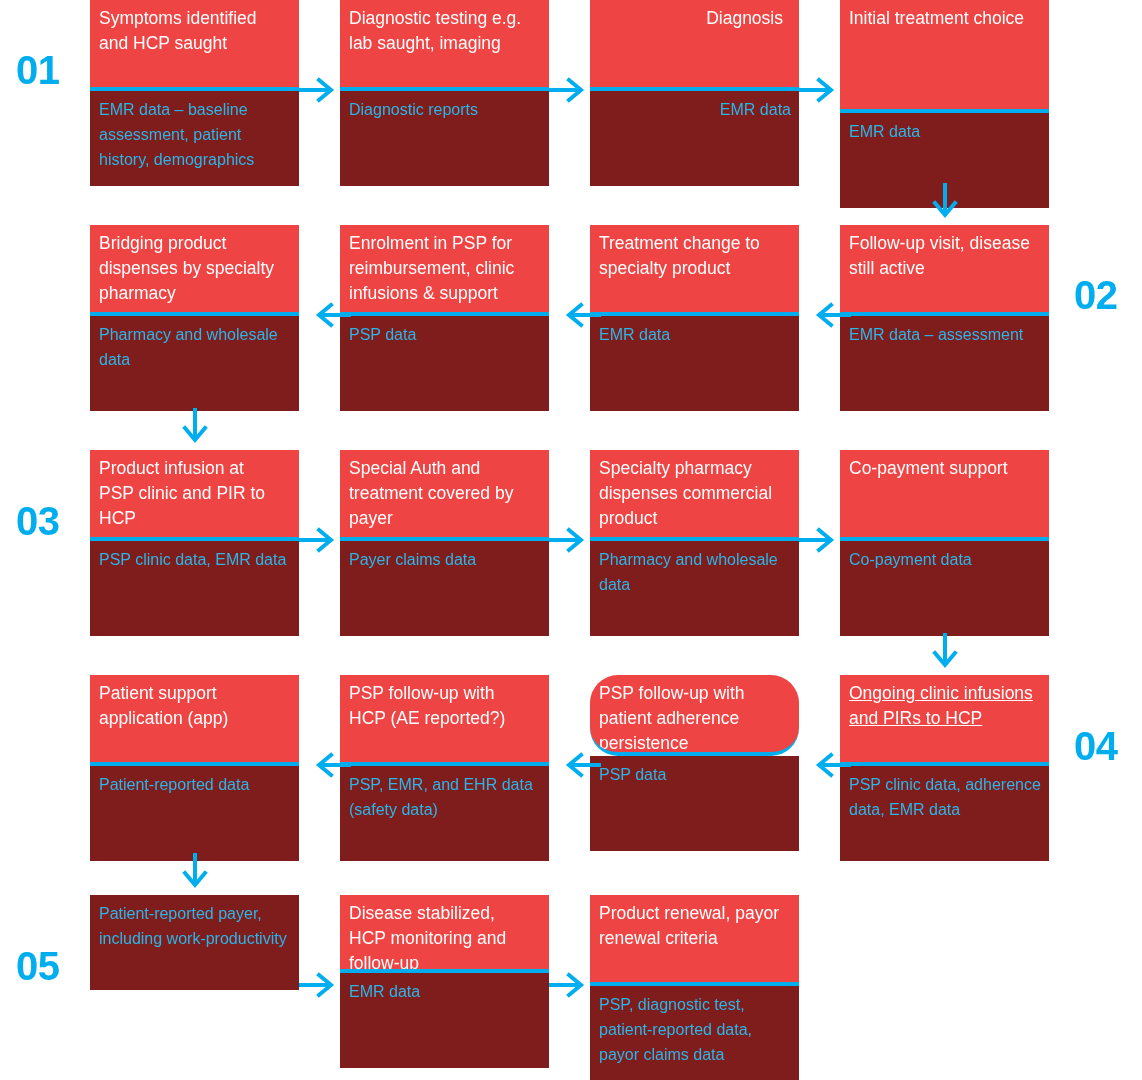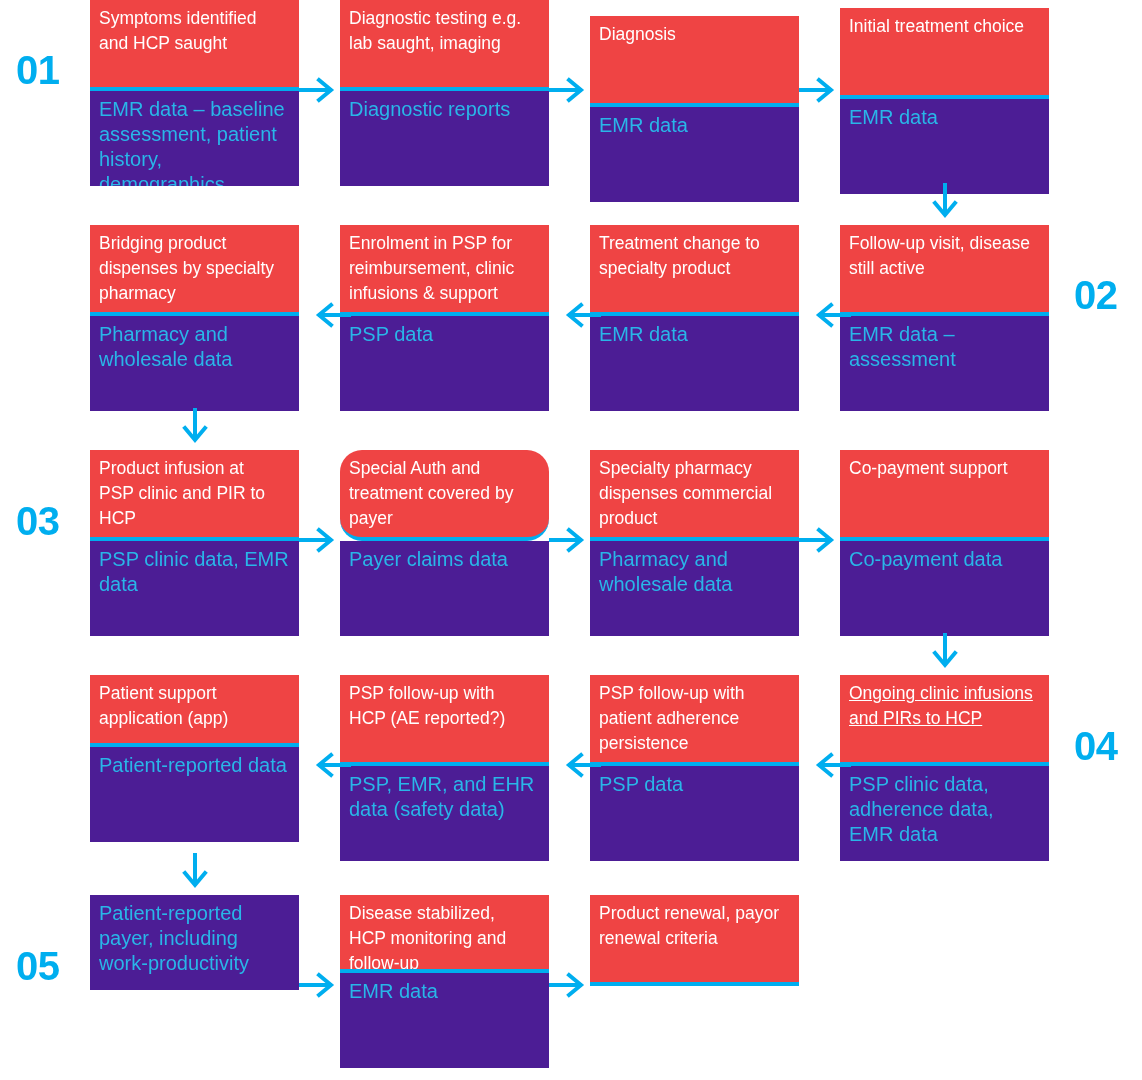--- a/index.html
+++ b/index.html
@@ -43,23 +43,23 @@
     background: #ef4444;
     color: #ffffff;
     font-size: 17.5px;
     line-height: 25px;
     padding: 6px 16px 6px 9px;
     box-sizing: border-box;
     border-bottom: 4px solid #00AEEF;
     overflow: hidden;
   }
   .card-body {
-    background: #4c1d95;
+    background: #7f1d1d;
     color: #29B6E8;
-    font-size: 20px;
+    font-size: 16px;
     line-height: 25px;
     padding: 6px 8px 6px 9px;
     box-sizing: border-box;
     overflow: hidden;
   }
 
   
   .arrow {
     position: absolute;
     line-height: 0;
@@ -80,27 +80,27 @@
   <div class="card" style="left:90px; top:0px;">
     <div class="card-head" style="height:91px;">Symptoms identified and HCP saught</div>
     <div class="card-body" style="height:95px;">EMR data – baseline assessment, patient history, demographics</div>
   </div>
 
   <div class="card" style="left:340px; top:0px;">
     <div class="card-head" style="height:91px;">Diagnostic testing e.g. lab saught, imaging</div>
     <div class="card-body" style="height:95px;">Diagnostic reports</div>
   </div>
 
-  <div class="card" style="left:590px; top:16px;">
+  <div class="card" style="left:590px; top:0px;text-align:right;">
     <div class="card-head" style="height:91px;">Diagnosis</div>
     <div class="card-body" style="height:95px;">EMR data</div>
   </div>
 
   <div class="card" style="left:840px; top:0px;">
-    <div class="card-head" style="height:91px;margin-top:8px;">Initial treatment choice</div>
+    <div class="card-head" style="height:113px;">Initial treatment choice</div>
     <div class="card-body" style="height:95px;">EMR data</div>
   </div>
 
   <div class="card" style="left:90px; top:225px;">
     <div class="card-head" style="height:91px;">Bridging product dispenses by specialty pharmacy</div>
     <div class="card-body" style="height:95px;">Pharmacy and wholesale data</div>
   </div>
 
   <div class="card" style="left:340px; top:225px;">
     <div class="card-head" style="height:91px;">Enrolment in PSP for reimbursement, clinic infusions &amp; support</div>
@@ -116,65 +116,66 @@
     <div class="card-head" style="height:91px;">Follow-up visit, disease still active</div>
     <div class="card-body" style="height:95px;">EMR data – assessment</div>
   </div>
 
   <div class="card" style="left:90px; top:450px;">
     <div class="card-head" style="height:91px;">Product infusion at PSP clinic and PIR to HCP</div>
     <div class="card-body" style="height:95px;">PSP clinic data, EMR data</div>
   </div>
 
   <div class="card" style="left:340px; top:450px;">
-    <div class="card-head" style="height:91px;border-radius:22px;">Special Auth and treatment covered by payer</div>
+    <div class="card-head" style="height:91px;">Special Auth and treatment covered by payer</div>
     <div class="card-body" style="height:95px;">Payer claims data</div>
   </div>
 
   <div class="card" style="left:590px; top:450px;">
     <div class="card-head" style="height:91px;">Specialty pharmacy dispenses commercial product</div>
     <div class="card-body" style="height:95px;">Pharmacy and wholesale data</div>
   </div>
 
   <div class="card" style="left:840px; top:450px;">
     <div class="card-head" style="height:91px;">Co-payment support</div>
     <div class="card-body" style="height:95px;">Co-payment data</div>
   </div>
 
   <div class="card" style="left:90px; top:675px;">
-    <div class="card-head" style="height:72px;">Patient support application (app)</div>
+    <div class="card-head" style="height:91px;">Patient support application (app)</div>
     <div class="card-body" style="height:95px;">Patient-reported data</div>
   </div>
 
   <div class="card" style="left:340px; top:675px;">
     <div class="card-head" style="height:91px;">PSP follow-up with HCP (AE reported?)</div>
     <div class="card-body" style="height:95px;">PSP, EMR, and EHR data (safety data)</div>
   </div>
 
   <div class="card" style="left:590px; top:675px;">
-    <div class="card-head" style="height:91px;">PSP follow-up with patient adherence persistence</div>
+    <div class="card-head" style="height:81px;border-radius:28px;">PSP follow-up with patient adherence persistence</div>
     <div class="card-body" style="height:95px;">PSP data</div>
   </div>
 
   <div class="card" style="left:840px; top:675px;">
     <div class="card-head" style="height:91px;text-decoration:underline;">Ongoing clinic infusions and PIRs to HCP</div>
     <div class="card-body" style="height:95px;">PSP clinic data, adherence data, EMR data</div>
   </div>
 
   <div class="card" style="left:90px; top:895px;">
     <div class="card-body" style="height:95px;">Patient-reported payer, including work-productivity</div>
   </div>
 
   <div class="card" style="left:340px; top:895px;">
     <div class="card-head" style="height:78px;">Disease stabilized, HCP monitoring and follow-up</div>
     <div class="card-body" style="height:95px;">EMR data</div>
   </div>
 
   <div class="card" style="left:590px; top:895px;">
     <div class="card-head" style="height:91px;">Product renewal, payor renewal criteria</div>
+    <div class="card-body" style="height:95px;">PSP, diagnostic test, patient-reported data, payor claims data</div>
   </div>
 
   <div class="arrow" style="left:299px; top:76px;">
     <svg width="44" height="28" viewBox="0 0 44 28">
         <path d="M2 14 H30 M20 4 L32 14 L20 24" fill="none" stroke="#00AEEF" stroke-width="4" stroke-linecap="square" stroke-linejoin="miter"></path>
       </svg>
   </div>
   <div class="arrow" style="left:549px; top:76px;">
     <svg width="44" height="28" viewBox="0 0 44 28">
         <path d="M2 14 H30 M20 4 L32 14 L20 24" fill="none" stroke="#00AEEF" stroke-width="4" stroke-linecap="square" stroke-linejoin="miter"></path>

